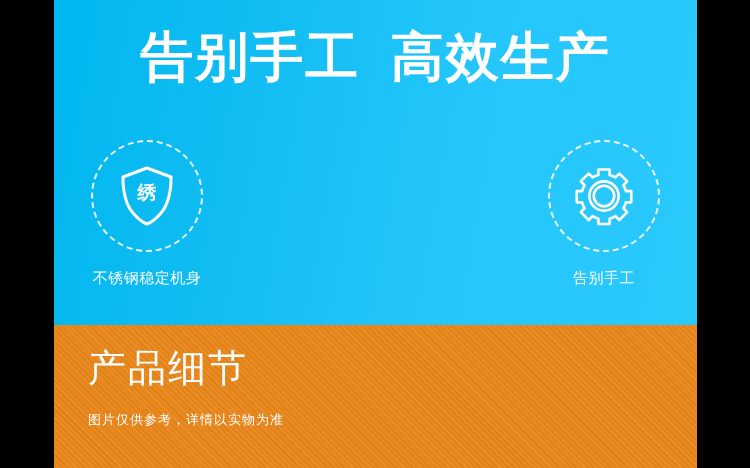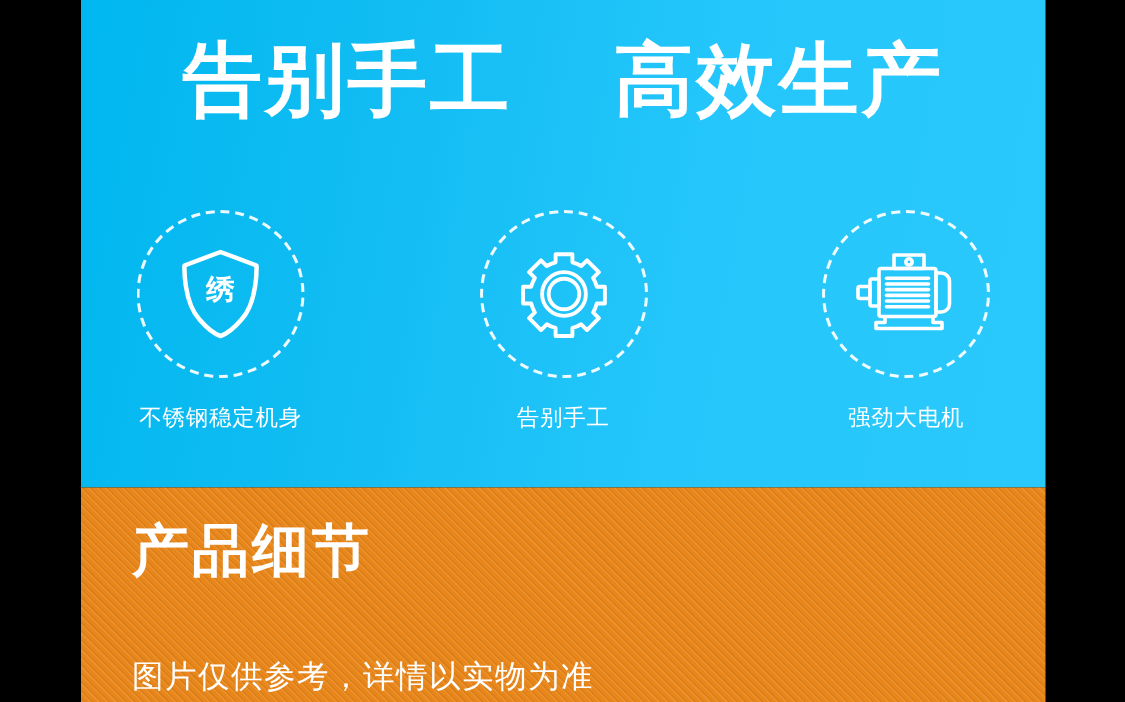--- a/index.html
+++ b/index.html
@@ -42,21 +42,21 @@
     overflow: hidden;
   }
 
   .headline {
     position: absolute;
     left: 0;
     top: 26px;
     width: 643px;
     text-align: center;
     color: #ffffff;
-    font-family: Liberation Mono, monospace;
+    font-family: Liberation Serif, serif;
     font-weight: bold;
     font-size: 53px;
     line-height: 62px;
     letter-spacing: 2px;
     white-space: pre;
   }
 
   .features {
     position: absolute;
     left: 0;
@@ -147,37 +147,36 @@
     );
     overflow: hidden;
   }
 
   .section-title {
     position: absolute;
     left: 34px;
     top: 21px;
     color: #ffffff;
     font-family: "Liberation Serif", "DejaVu Serif", serif;
-    font-weight: bold;
+    font-weight: normal;
     font-size: 38px;
     line-height: 44px;
     letter-spacing: 2px;
     white-space: nowrap;
   }
 
   .section-sub {
     position: absolute;
     left: 34px;
     top: 81px;
     color: #ffffff;
-    font-size: 21px;
+    font-size: 13px;
     line-height: 28px;
     letter-spacing: 1px;
     white-space: nowrap;
-    margin-top: 32px;
   }
 </style>
 </head>
 <body>
 
 <div id="stage">
   <div class="content-col">
 
     <div class="blue-panel">
 
@@ -203,48 +202,20 @@
               <svg width="60" height="60" viewBox="0 0 60 60" fill="none" stroke="#ffffff" stroke-width="2.6" stroke-linecap="round" stroke-linejoin="round">
                 <path d="M24.4 3.5 h11.2 v5.4 a21.6 21.6 0 0 1 5.9 2.45 l3.82 -3.82 l7.92 7.92 l-3.82 3.82 a21.6 21.6 0 0 1 2.45 5.9 h5.4 v11.2 h-5.4 a21.6 21.6 0 0 1 -2.45 5.9 l3.82 3.82 l-7.92 7.92 l-3.82 -3.82 a21.6 21.6 0 0 1 -5.9 2.45 v5.4 h-11.2 v-5.4 a21.6 21.6 0 0 1 -5.9 -2.45 l-3.82 3.82 l-7.92 -7.92 l3.82 -3.82 a21.6 21.6 0 0 1 -2.45 -5.9 h-5.4 v-11.2 h5.4 a21.6 21.6 0 0 1 2.45 -5.9 l-3.82 -3.82 l7.92 -7.92 l3.82 3.82 a21.6 21.6 0 0 1 5.9 -2.45 Z"></path>
                 <circle cx="30" cy="30" r="14.6"></circle>
                 <circle cx="30" cy="30" r="10.2"></circle>
               </svg>
             </div>
           </div>
           <div class="feature-label">告别手工</div>
         </div>
 
-        <div class="feature">
-          <div class="circle">
-            <div class="icon-wrap">
-              <svg width="72" height="58" viewBox="0 0 72 58" fill="none" stroke="#ffffff" stroke-width="2.4" stroke-linecap="round" stroke-linejoin="round">
-
-                <rect x="28" y="3" width="20" height="9"></rect>
-                <circle cx="38" cy="7.6" r="2.1"></circle>
-
-                <rect x="18" y="12" width="38" height="32" rx="1.5"></rect>
-
-                <path d="M56 15 h3.5 a5.5 5.5 0 0 1 5.5 5.5 v15 a5.5 5.5 0 0 1 -5.5 5.5 h-3.5 Z"></path>
-
-                <rect x="12" y="19" width="6" height="18" rx="1.2"></rect>
-                <rect x="4" y="24" width="8" height="8" rx="1.2"></rect>
-
-                <line x1="23" y1="18.5" x2="51" y2="18.5"></line>
-                <line x1="23" y1="22.3" x2="51" y2="22.3"></line>
-                <line x1="23" y1="26.1" x2="51" y2="26.1"></line>
-                <line x1="23" y1="29.9" x2="51" y2="29.9"></line>
-                <line x1="23" y1="33.7" x2="51" y2="33.7"></line>
-                <line x1="23" y1="37.5" x2="51" y2="37.5"></line>
-
-                <path d="M22 44 v4 h-6 v4 h44 v-4 h-6 v-4"></path>
-              </svg>
-            </div>
-          </div>
-          <div class="feature-label">强劲大电机</div>
-        </div>
 
 
       </div>
     </div>
 
     <div class="orange-panel">
       <div class="section-title">产品细节</div>
       <div class="section-sub">图片仅供参考，详情以实物为准</div>
     </div>
 

